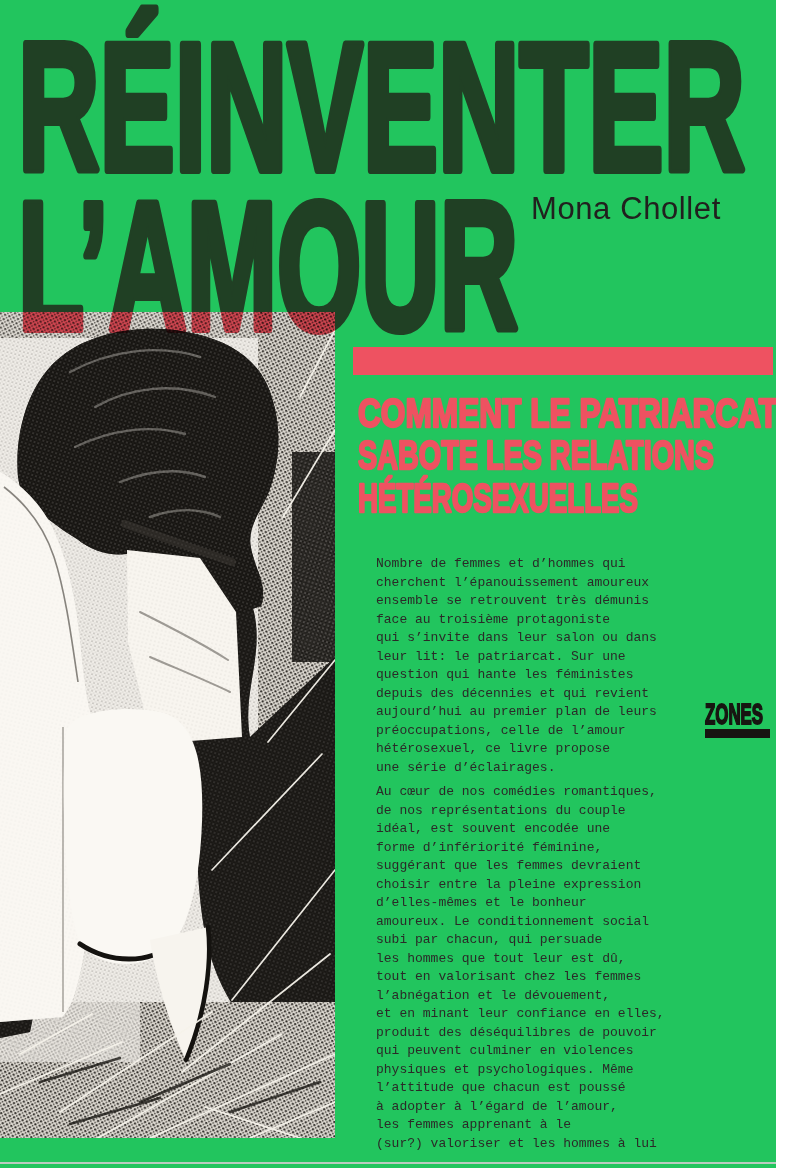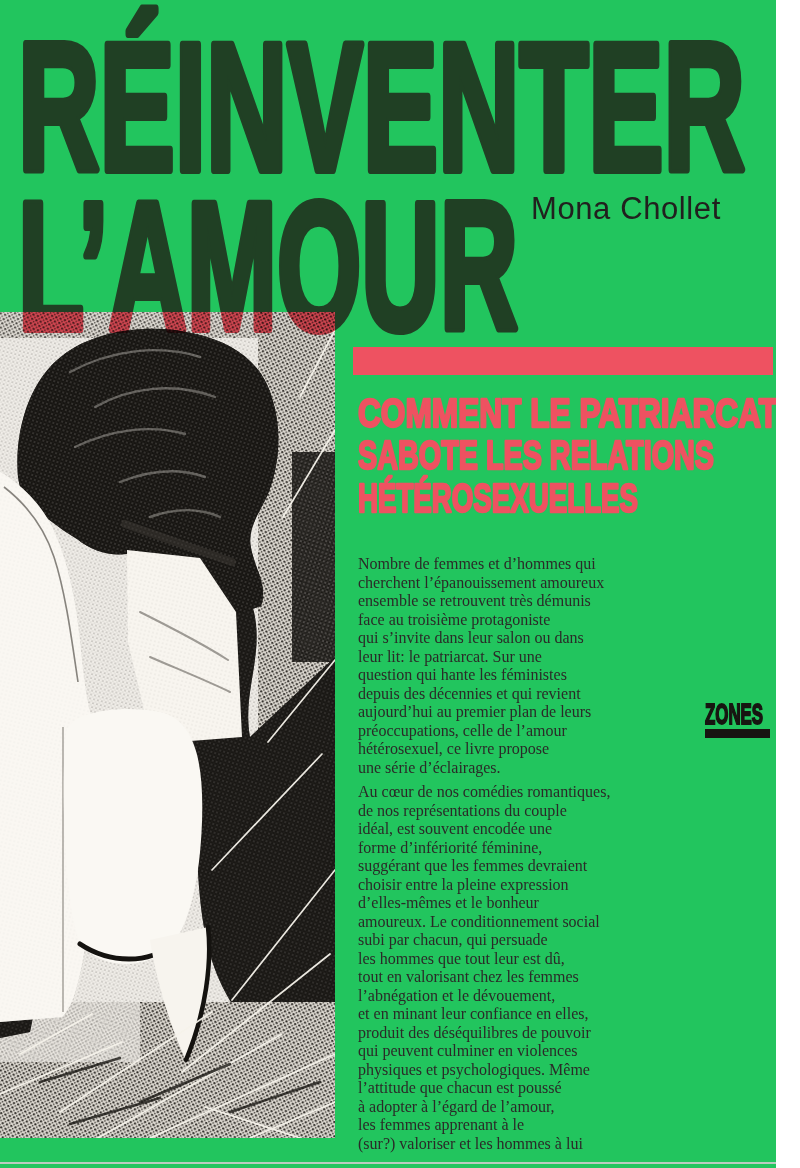--- a/index.html
+++ b/index.html
@@ -59,23 +59,23 @@
     stroke:var(--accent);
     stroke-width:2.4px;
     paint-order:stroke;
     stroke-linejoin:round;
     font-family:"Liberation Sans",sans-serif;
     font-weight:bold;
     font-size:40px;
   }
   
   .para{
-    position:absolute;left:358px;width:350px;
-    font-family:Liberation Serif, serif;
-    font-size:16px;line-height:18.5px;
+    position:absolute;left:376px;width:350px;
+    font-family:Liberation Mono, monospace;
+    font-size:13px;line-height:18.5px;
     color:var(--body-ink);
     white-space:pre;
   }
   .para-1{top:555px;}
   .para-2{top:783px;}
   
   .zones-logo{
     position:absolute;left:700px;top:696px;width:80px;height:46px;
   }
   .zones-logo svg{display:block;width:100%;height:100%;}

